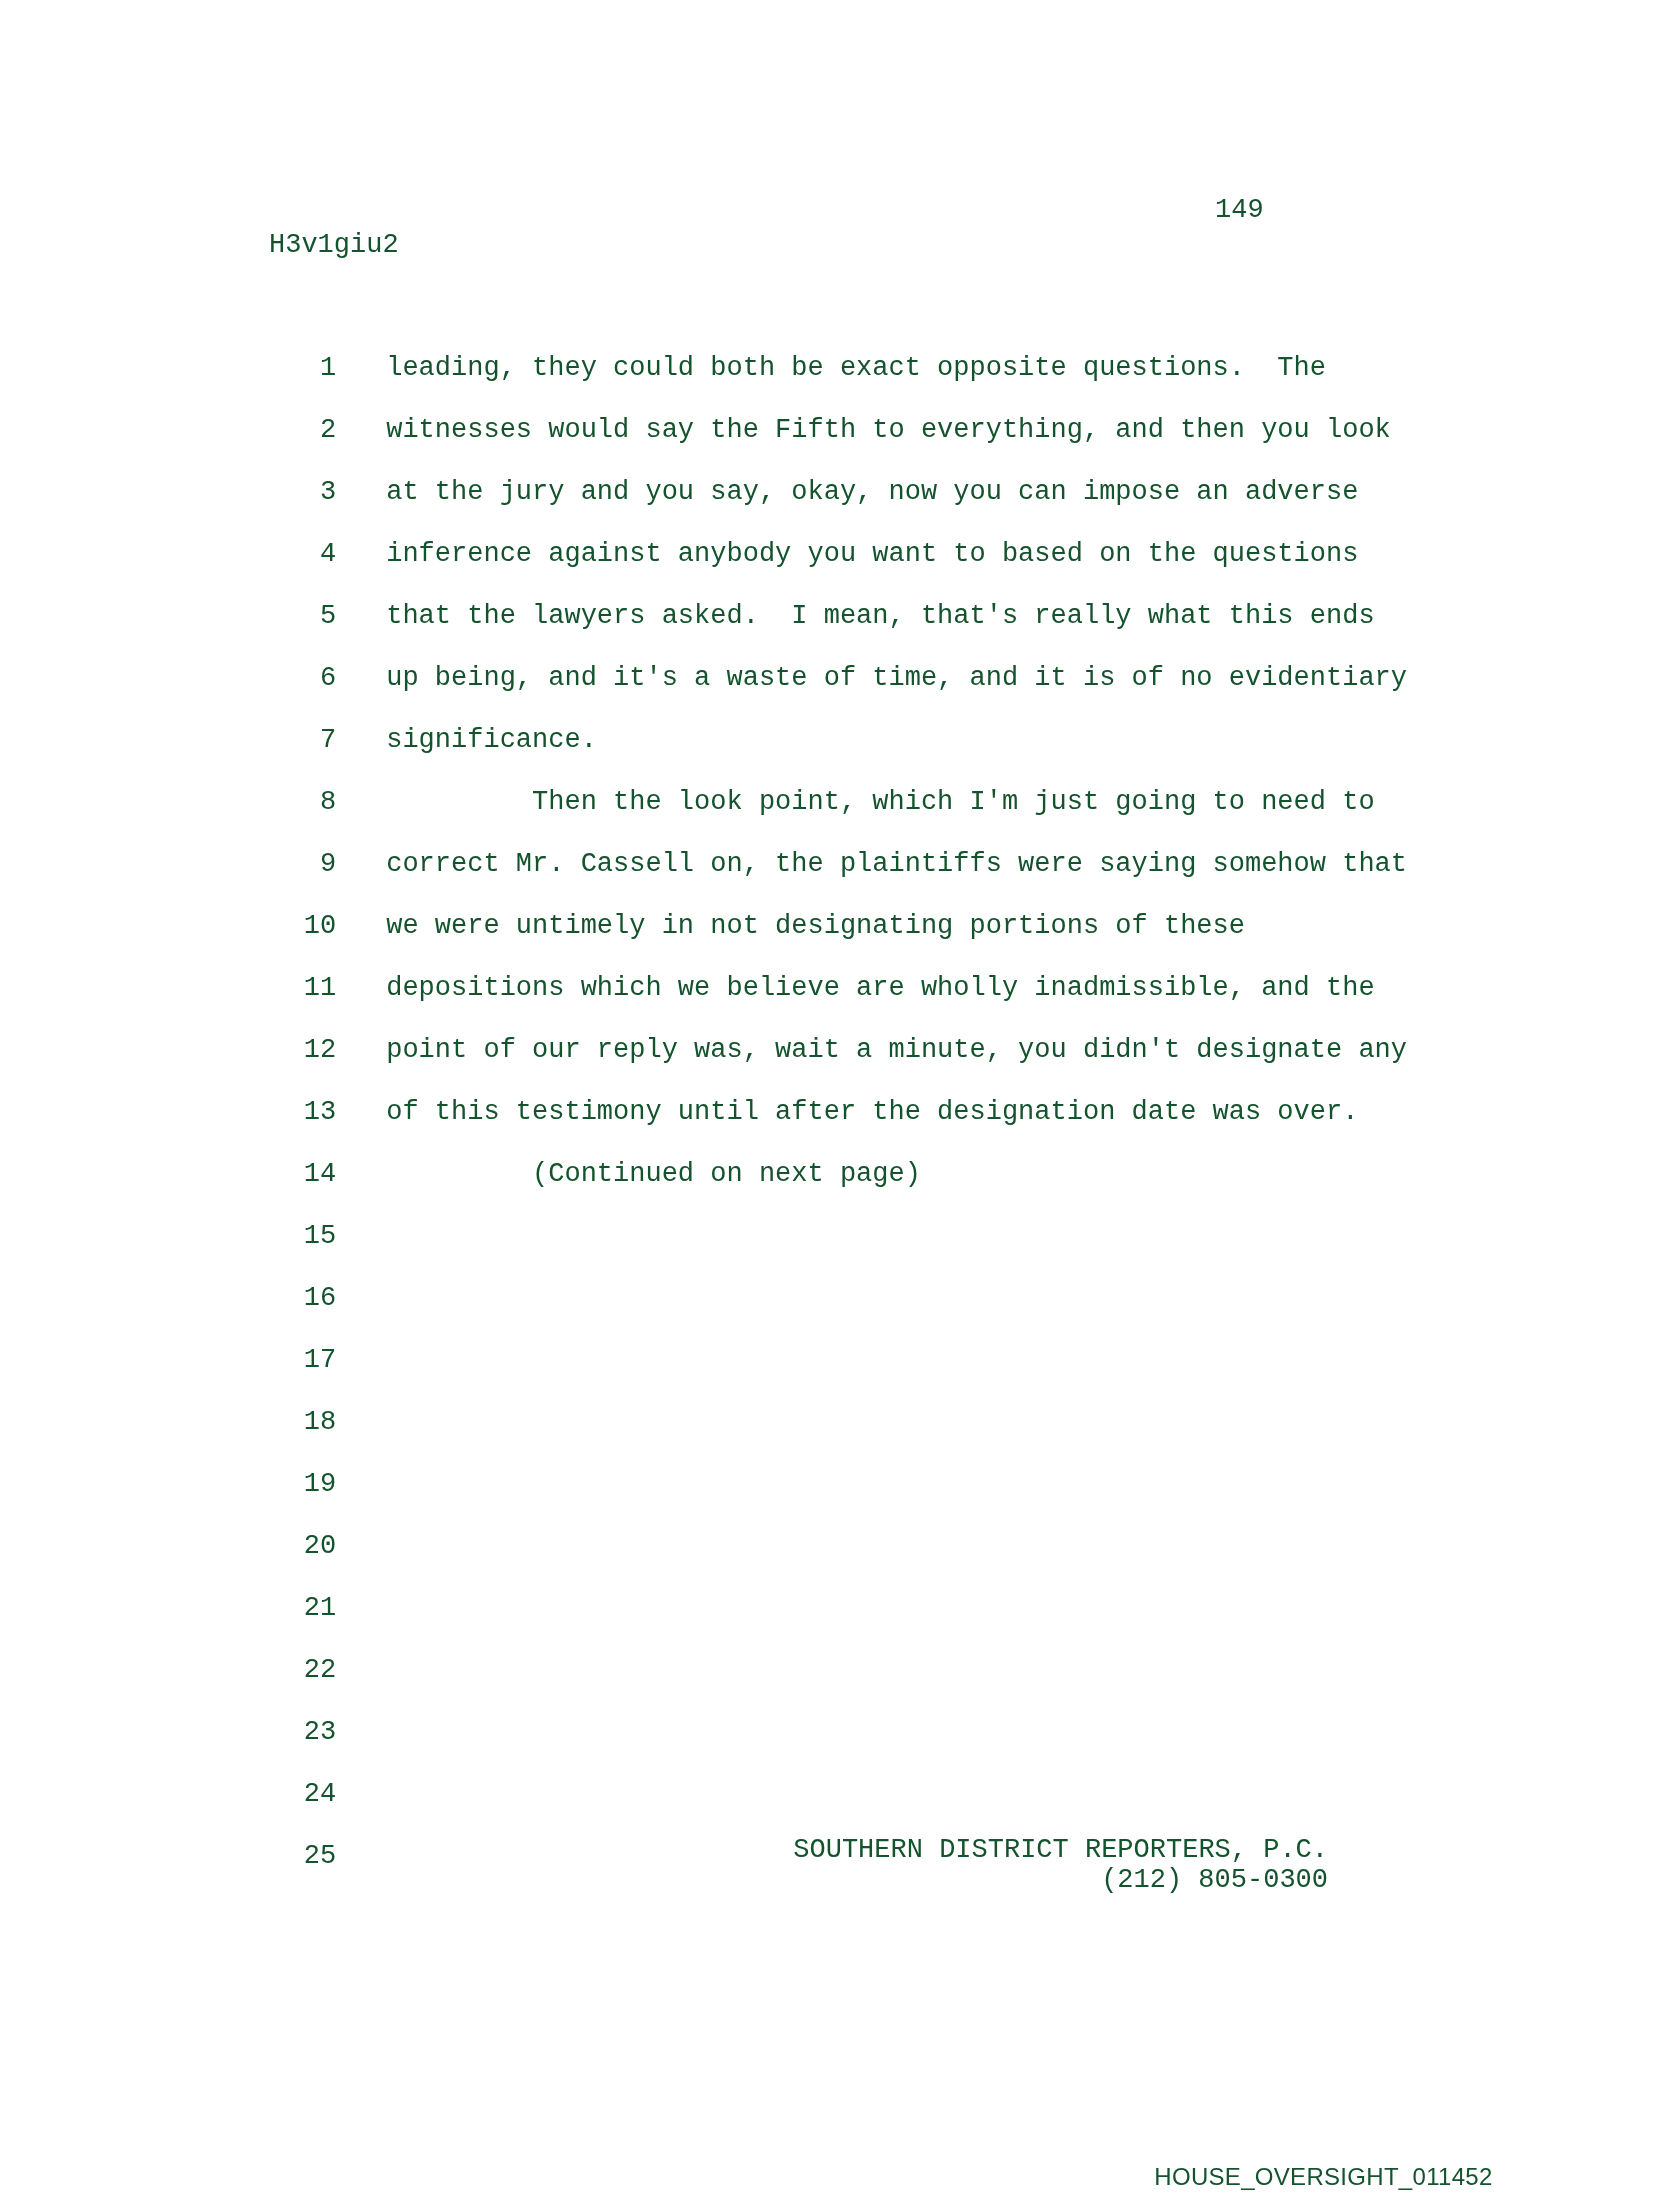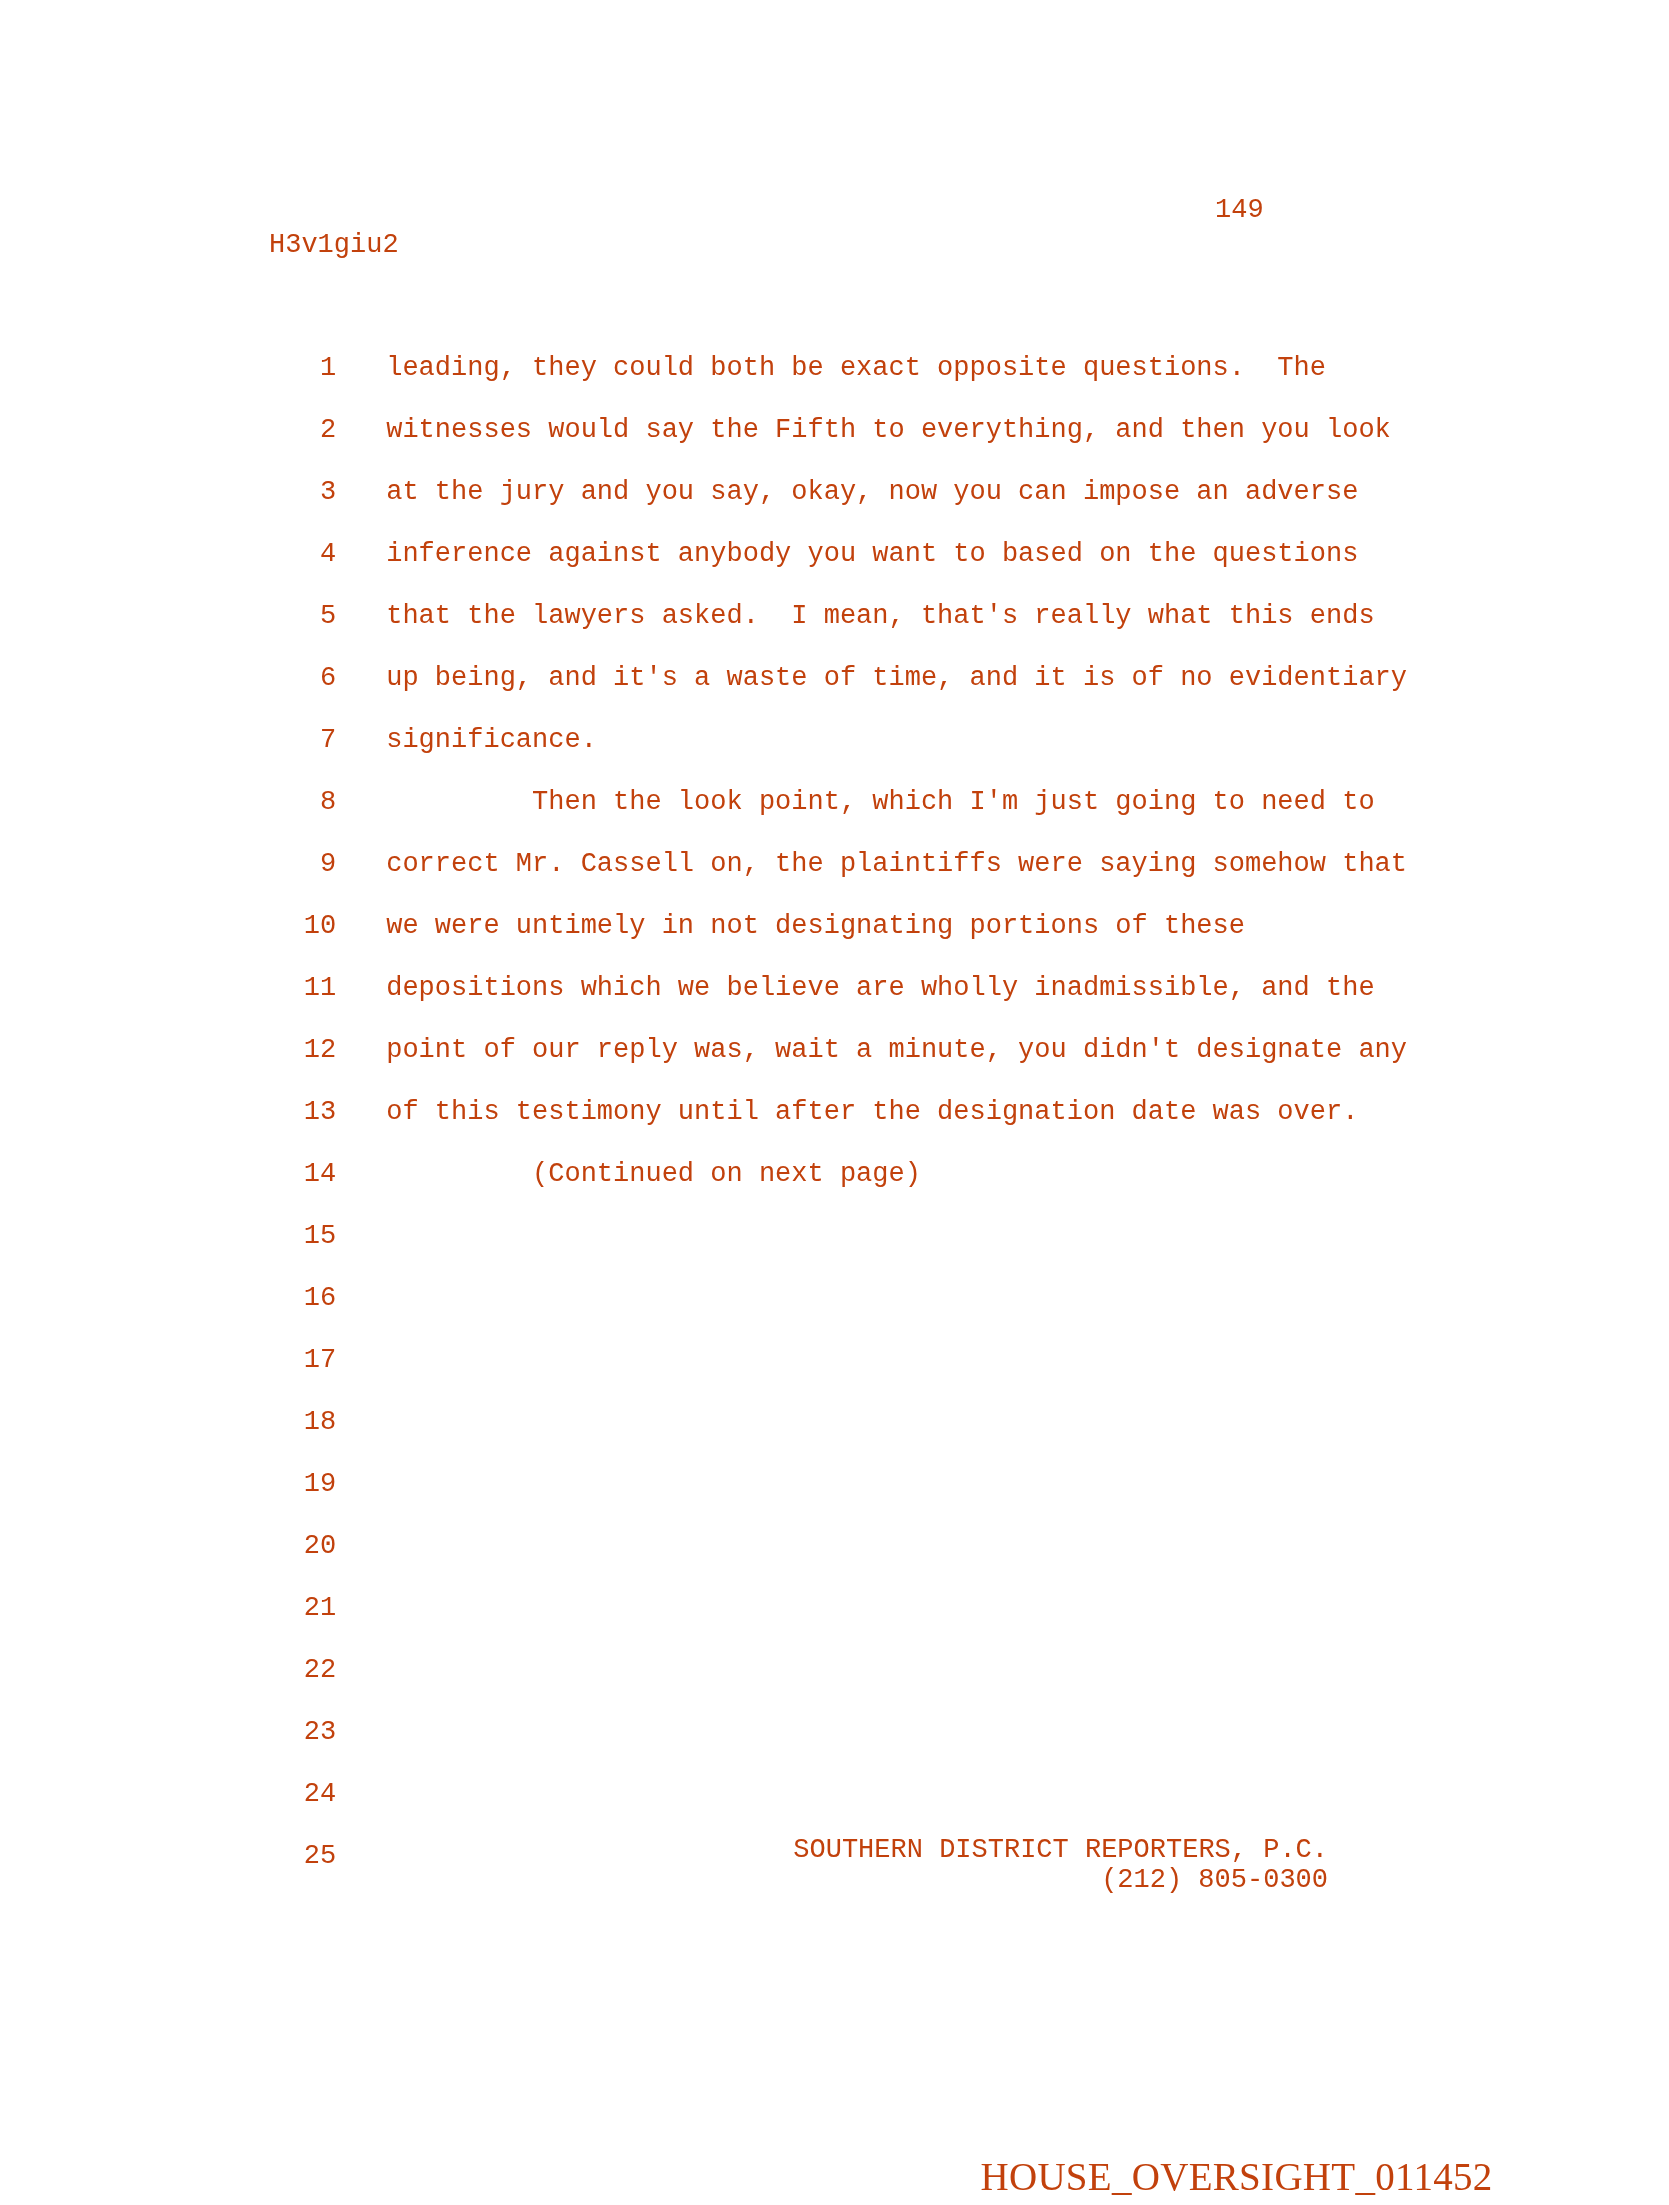--- a/index.html
+++ b/index.html
@@ -5,21 +5,21 @@
   html, body {
     margin: 0;
     padding: 0;
     background: #ffffff;
   }
   .page {
     position: relative;
     width: 1507px;
     height: 2205px;
     background: #ffffff;
-    color: #c2410c;
+    color: #14532d;
     font-family: "Liberation Mono", "DejaVu Sans Mono", monospace;
     font-size: 27px;
     overflow: hidden;
     border-radius: 23px;
   }
   .page-number {
     position: absolute;
     top: 193px;
     left: 1215px;
     line-height: 34px;
@@ -62,22 +62,22 @@
     left: 261px;
     width: 1067px;
     text-align: right;
     line-height: 29.5px;
   }
   .footer div { white-space: pre; }
   .watermark {
     position: absolute;
     top: 2160px;
     right: 14.4px;
-    font-family: Liberation Serif, serif;
-    font-size: 39px;
+    font-family: Liberation Sans, sans-serif;
+    font-size: 24px;
     line-height: 34px;
     letter-spacing: 0.3px;
     white-space: pre;
   }
 </style>
 </head>
 <body>
 
 <div class="page">
 

